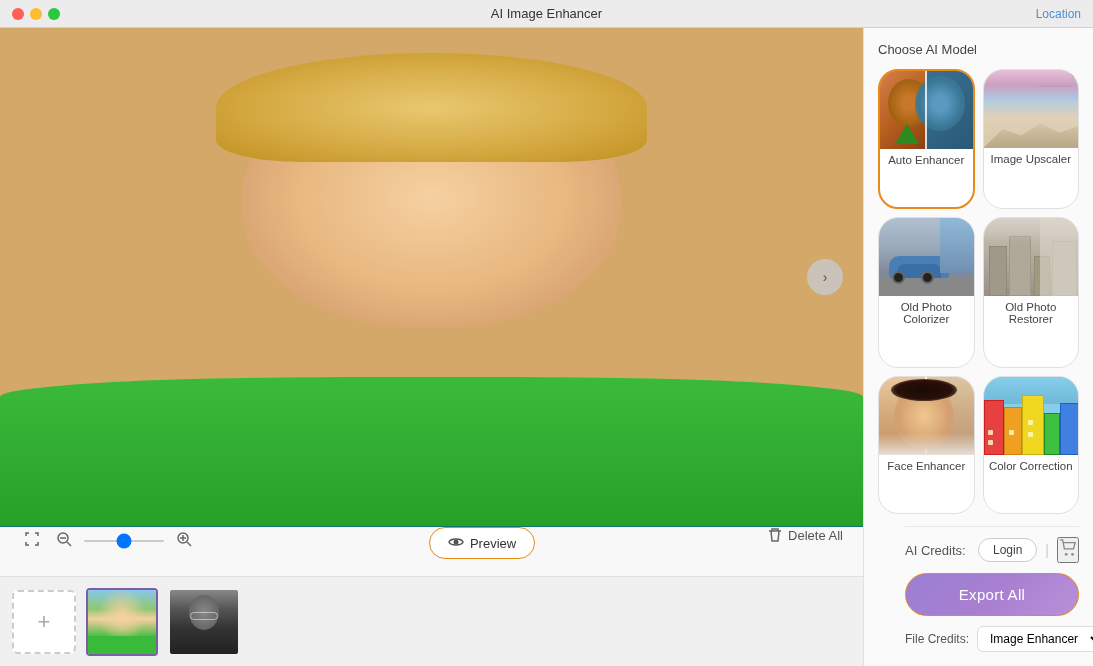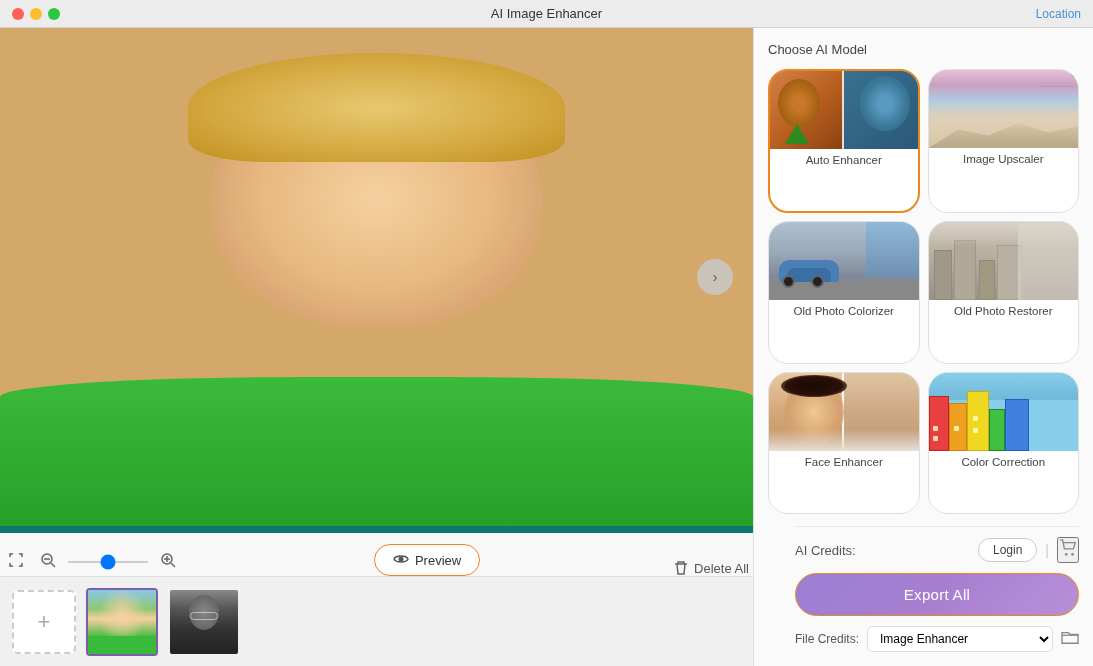--- a/index.html
+++ b/index.html
@@ -103,25 +103,25 @@
       cursor: pointer;
       border: none;
       font-size: 14px;
       color: #555;
     }
 
     
     .bottom-toolbar {
       height: 50px;
       background: #f8f8f8;
-      border-top: 7px solid #0f766e;
-      display: flex;
-      align-items: flex-end;
+      border-top: 1px solid #0f766e;
+      display: flex;
+      align-items: flex-start;
       justify-content: space-between;
-      padding: 0 4px;
+      padding: 0 20px;
     }
 
     .zoom-controls {
       display: flex;
       align-items: center;
       gap: 8px;
     }
     .zoom-btn {
       background: none;
       border: none;
@@ -213,21 +213,21 @@
       background: linear-gradient(180deg, #87ceeb 0%, #c4a882 40%, #4caf50 80%);
     }
     .thumb-man {
       width: 100%;
       height: 100%;
       background: linear-gradient(180deg, #666 0%, #444 30%, #333 60%, #222 100%);
     }
 
     
     .right-panel {
-      width: 340px;
+      width: 230px;
       background: #fafafa;
       border-left: 1px solid #e0e0e0;
       display: flex;
       flex-direction: column;
       padding: 14px;
       gap: 12px;
     }
 
     .model-grid {
       display: grid;

